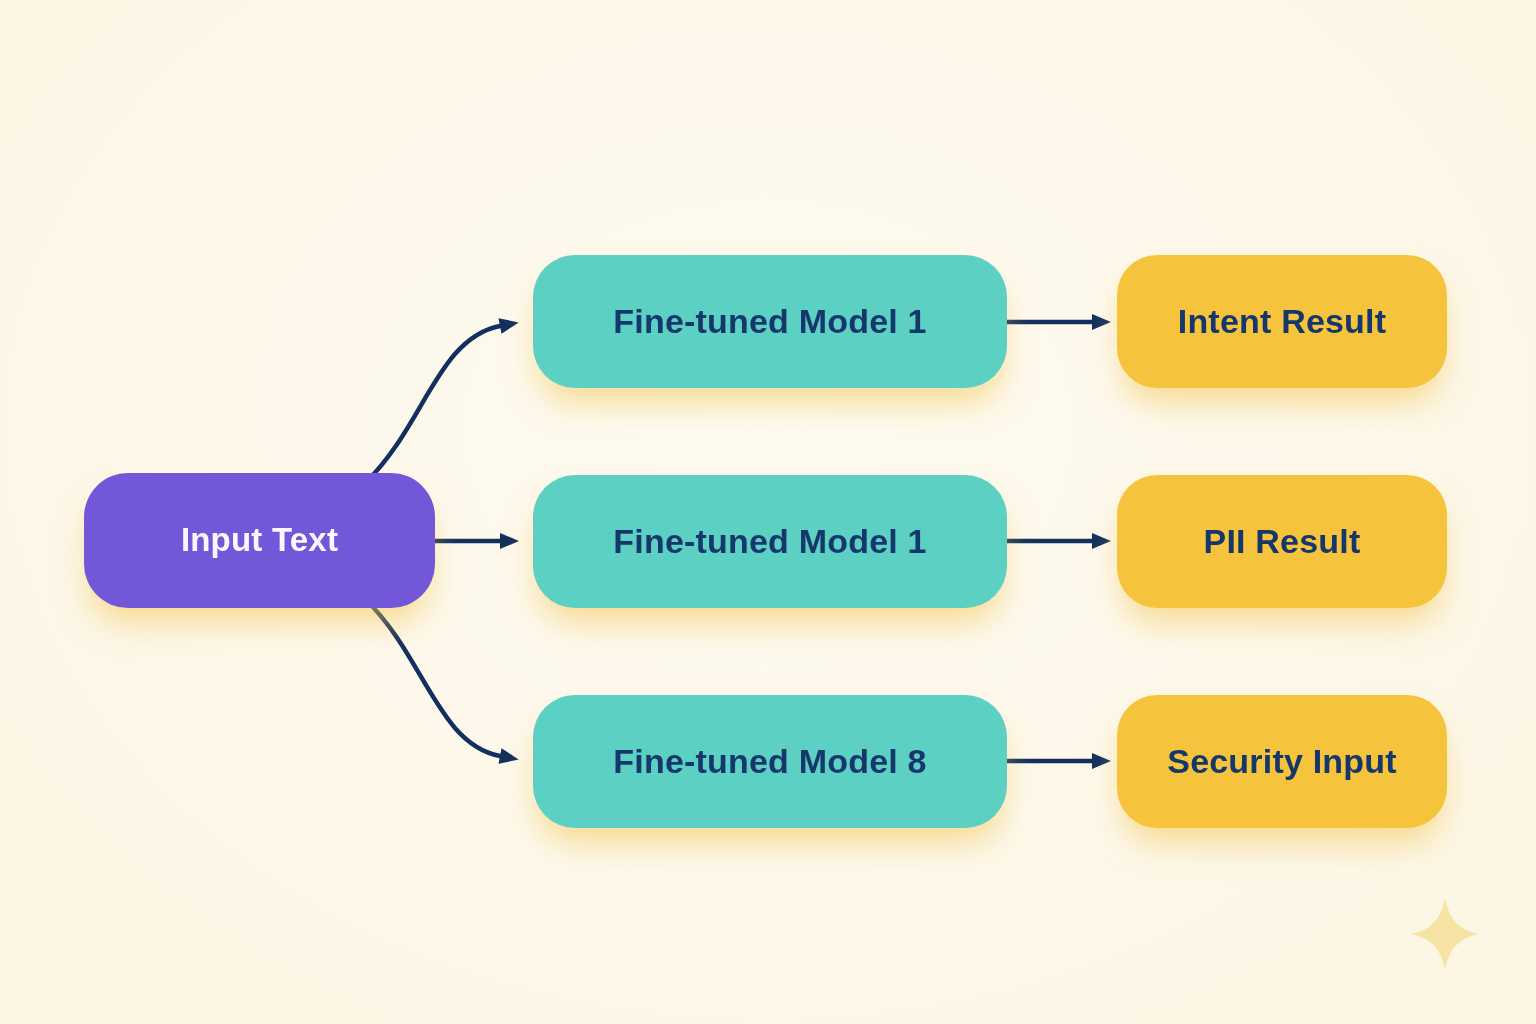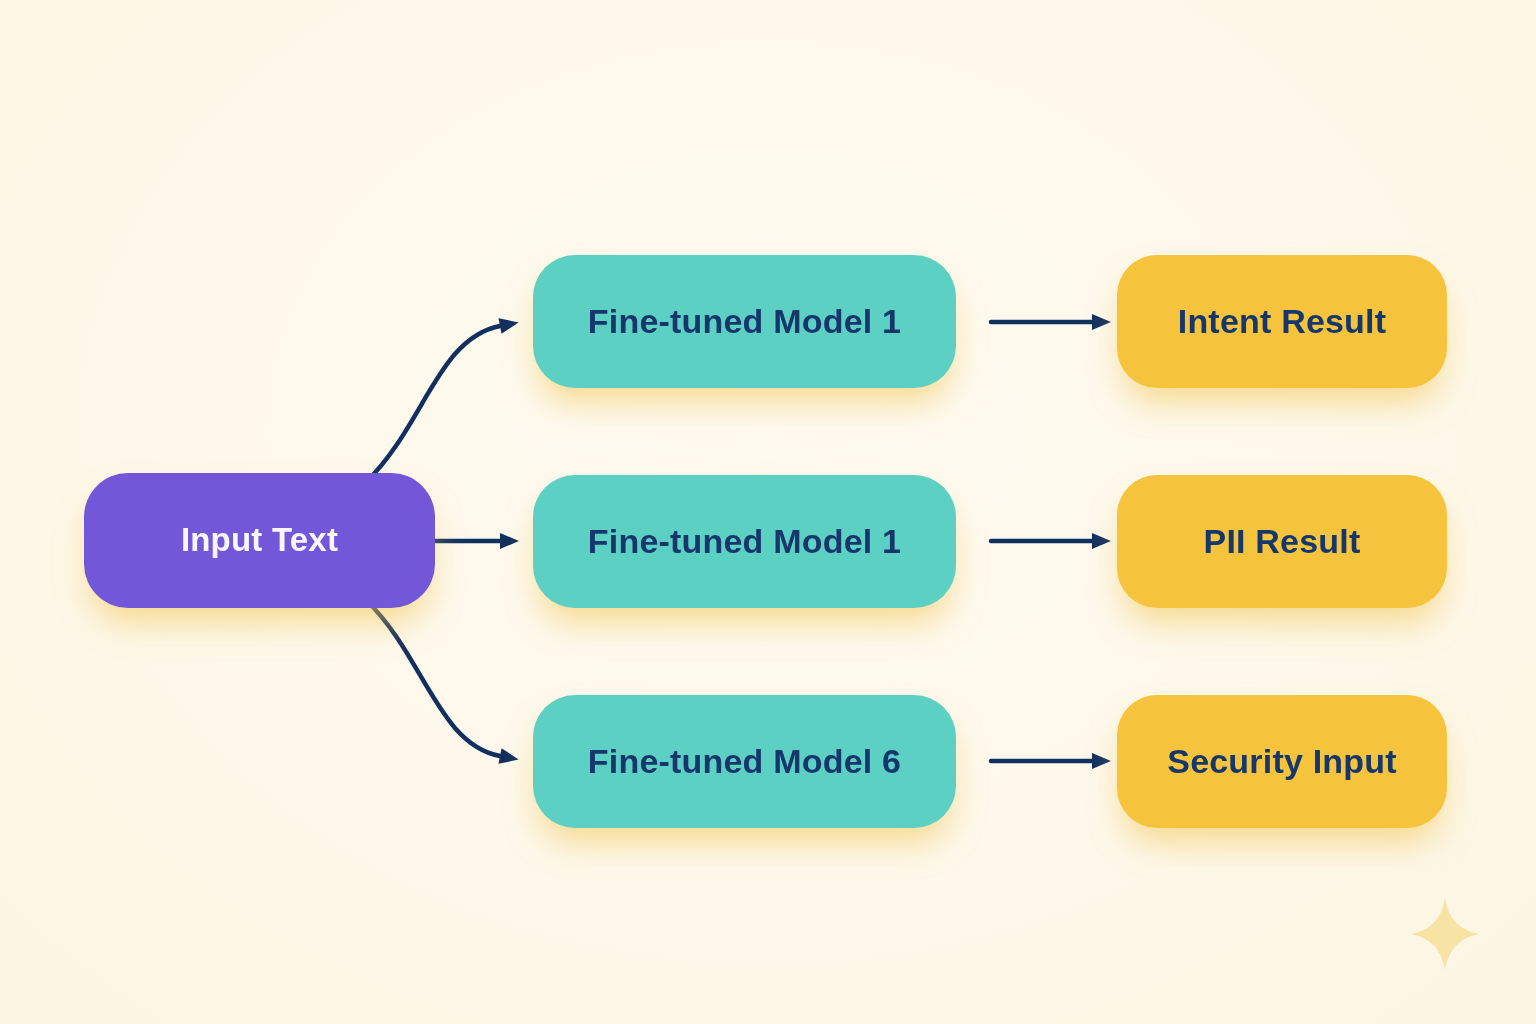--- a/index.html
+++ b/index.html
@@ -37,21 +37,21 @@
   .node-input {
     left: 84px; top: 473px;
     width: 351px; height: 135px;
     border-radius: 44px;
     background: #7257d8;
     color: #f8f7ff;
     font-size: 33px;
   }
   .node-model {
     left: 533px;
-    width: 423px; height: 133px;
+    width: 474px; height: 133px;
     border-radius: 42px;
     background: #5dd0c4;
     color: #16376c;
   }
   .node-result {
     left: 1117px;
     width: 330px; height: 133px;
     border-radius: 40px;
     background: #f6c43c;
     color: #16376c;
@@ -87,21 +87,21 @@
     <span class="label">Input Text</span>
   </div>
 
   <div class="node node-model row-1">
     <span class="label">Fine-tuned Model 1</span>
   </div>
   <div class="node node-model row-2">
     <span class="label">Fine-tuned Model 1</span>
   </div>
   <div class="node node-model row-3">
-    <span class="label">Fine-tuned Model 6</span>
+    <span class="label">Fine-tuned Model 8</span>
   </div>
 
   <div class="node node-result row-1">
     <span class="label">Intent Result</span>
   </div>
   <div class="node node-result row-2">
     <span class="label">PII Result</span>
   </div>
   <div class="node node-result row-3">
     <span class="label">Security Input</span>

